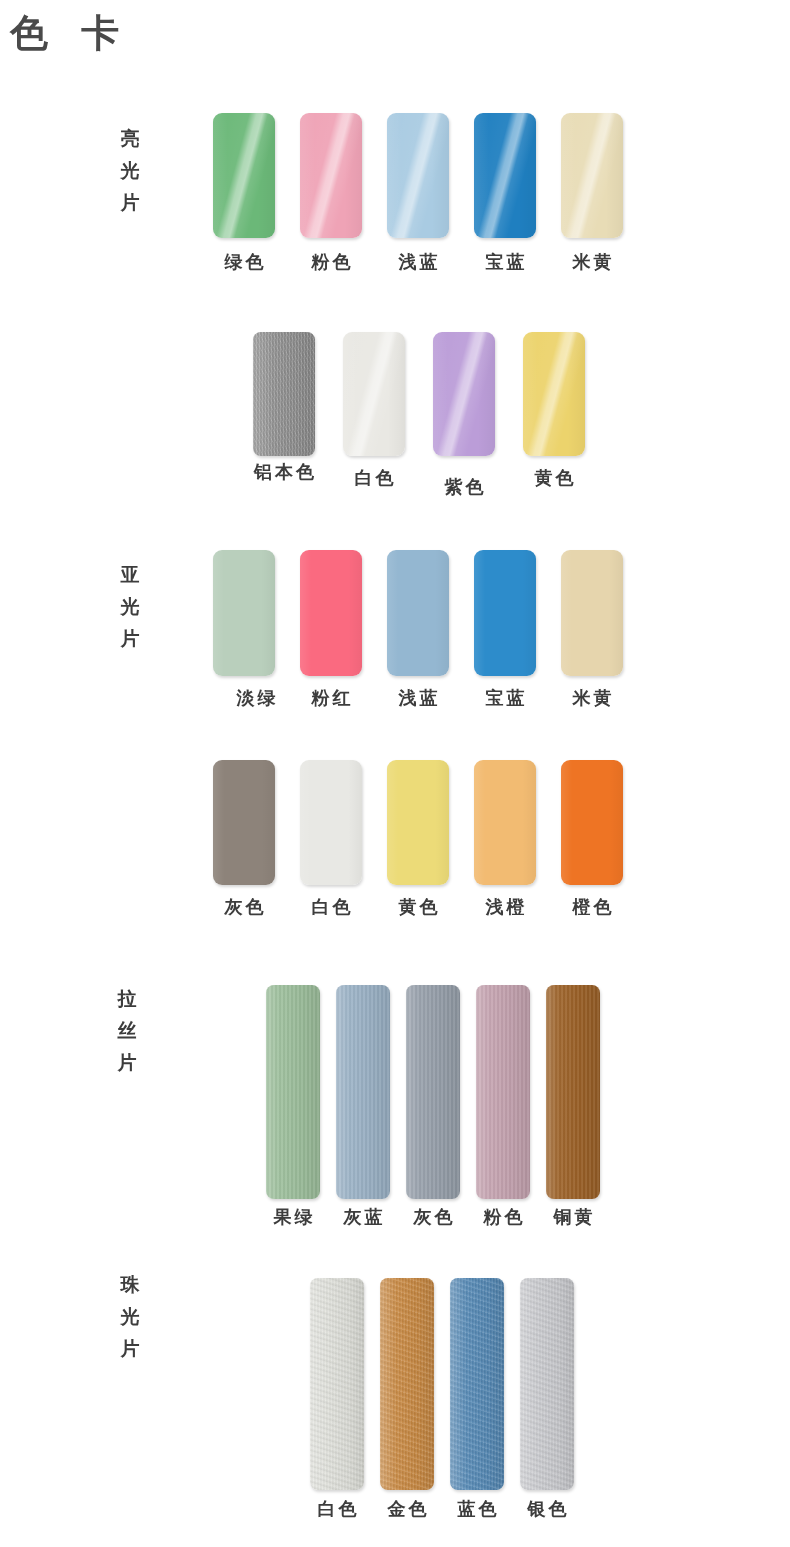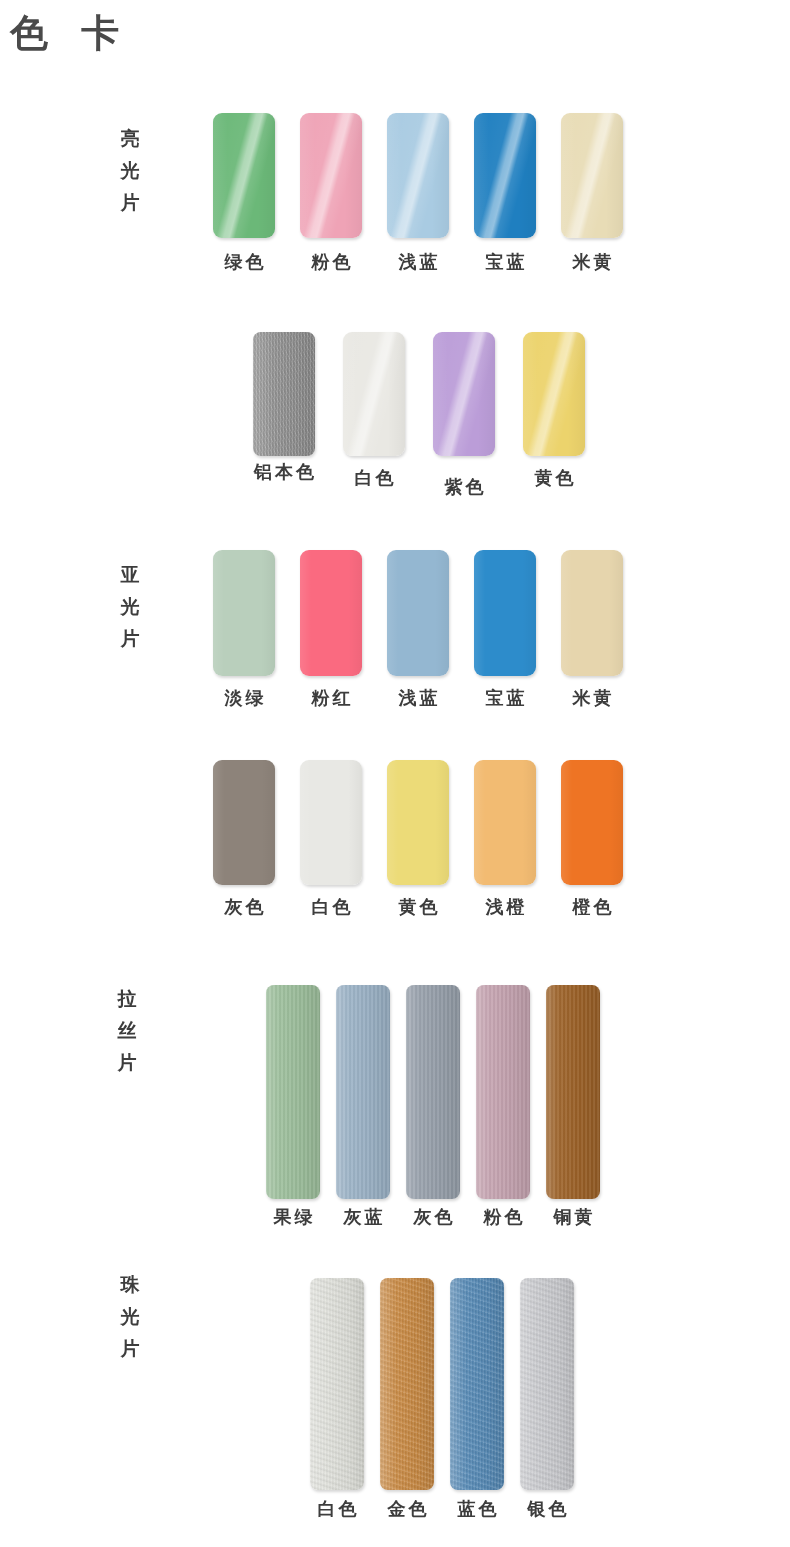--- a/index.html
+++ b/index.html
@@ -375,21 +375,21 @@
 
 <div class="swatch-label" style="width: 110px; left: 189px; top: 250px;">绿色</div>
     <div class="swatch-label" style="width: 110px; left: 276px; top: 250px;">粉色</div>
     <div class="swatch-label" style="width: 110px; left: 363px; top: 250px;">浅蓝</div>
     <div class="swatch-label" style="width: 110px; left: 450px; top: 250px;">宝蓝</div>
     <div class="swatch-label" style="width: 110px; left: 537px; top: 250px;">米黄</div>
     <div class="swatch-label" style="width: 110px; left: 229px; top: 460px;">铝本色</div>
     <div class="swatch-label" style="width: 110px; left: 319px; top: 466px;">白色</div>
     <div class="swatch-label" style="width: 110px; left: 409px; top: 462px; margin-top: 13px;">紫色</div>
     <div class="swatch-label" style="width: 110px; left: 499px; top: 466px;">黄色</div>
-    <div class="swatch-label" style="width: 110px; left: 189px; top: 686px;">淡绿</div>
+    <div class="swatch-label" style="width: 110px; left: 201px; top: 686px;">淡绿</div>
     <div class="swatch-label" style="width: 110px; left: 276px; top: 686px;">粉红</div>
     <div class="swatch-label" style="width: 110px; left: 363px; top: 686px;">浅蓝</div>
     <div class="swatch-label" style="width: 110px; left: 450px; top: 686px;">宝蓝</div>
     <div class="swatch-label" style="width: 110px; left: 537px; top: 686px;">米黄</div>
     <div class="swatch-label" style="width: 110px; left: 189px; top: 895px;">灰色</div>
     <div class="swatch-label" style="width: 110px; left: 276px; top: 895px;">白色</div>
     <div class="swatch-label" style="width: 110px; left: 363px; top: 895px;">黄色</div>
     <div class="swatch-label" style="width: 110px; left: 450px; top: 895px;">浅橙</div>
     <div class="swatch-label" style="width: 110px; left: 537px; top: 895px;">橙色</div>
     <div class="swatch-label" style="width: 110px; left: 238px; top: 1205px;">果绿</div>

